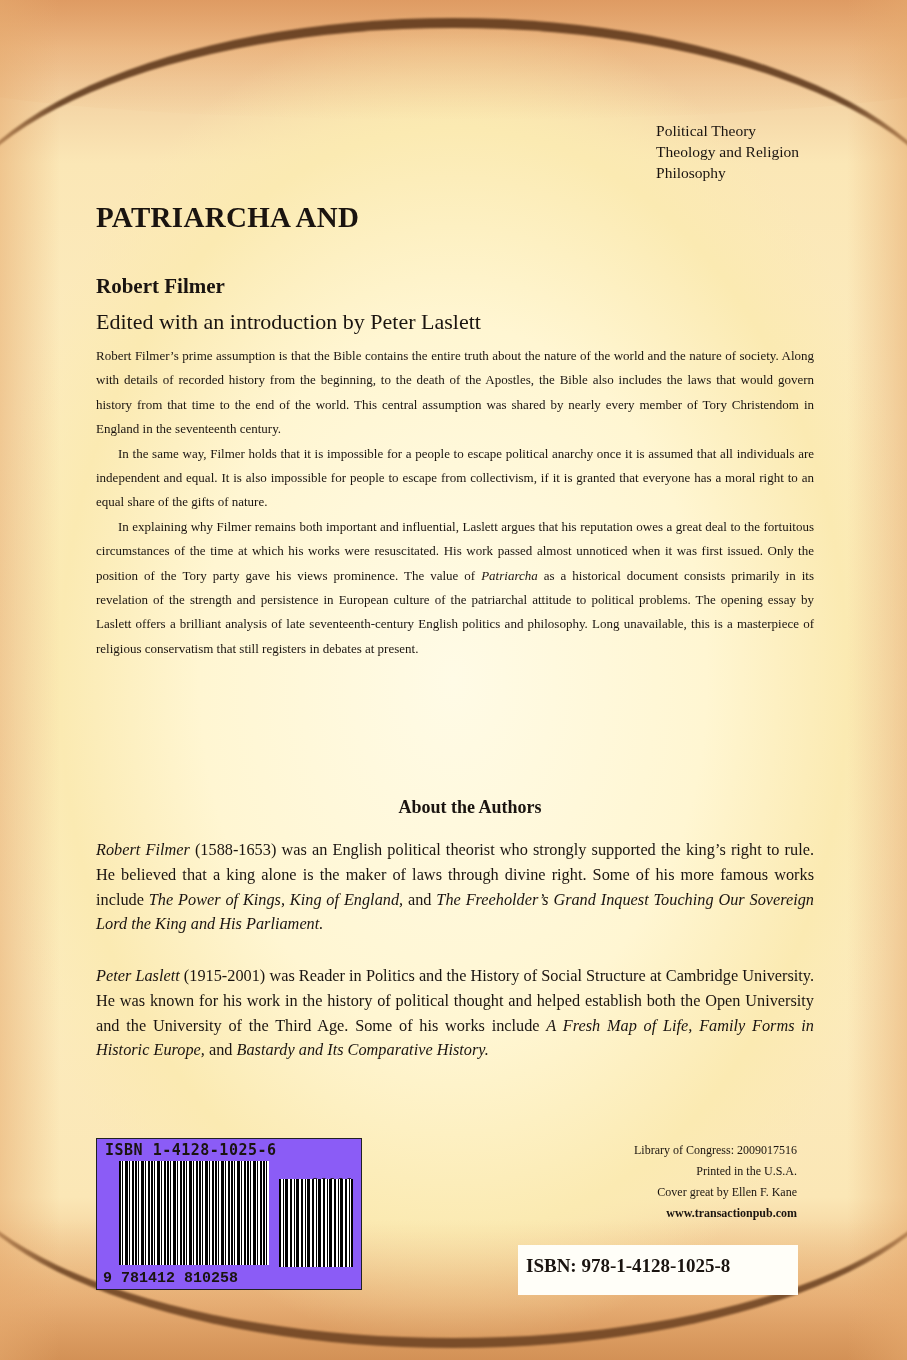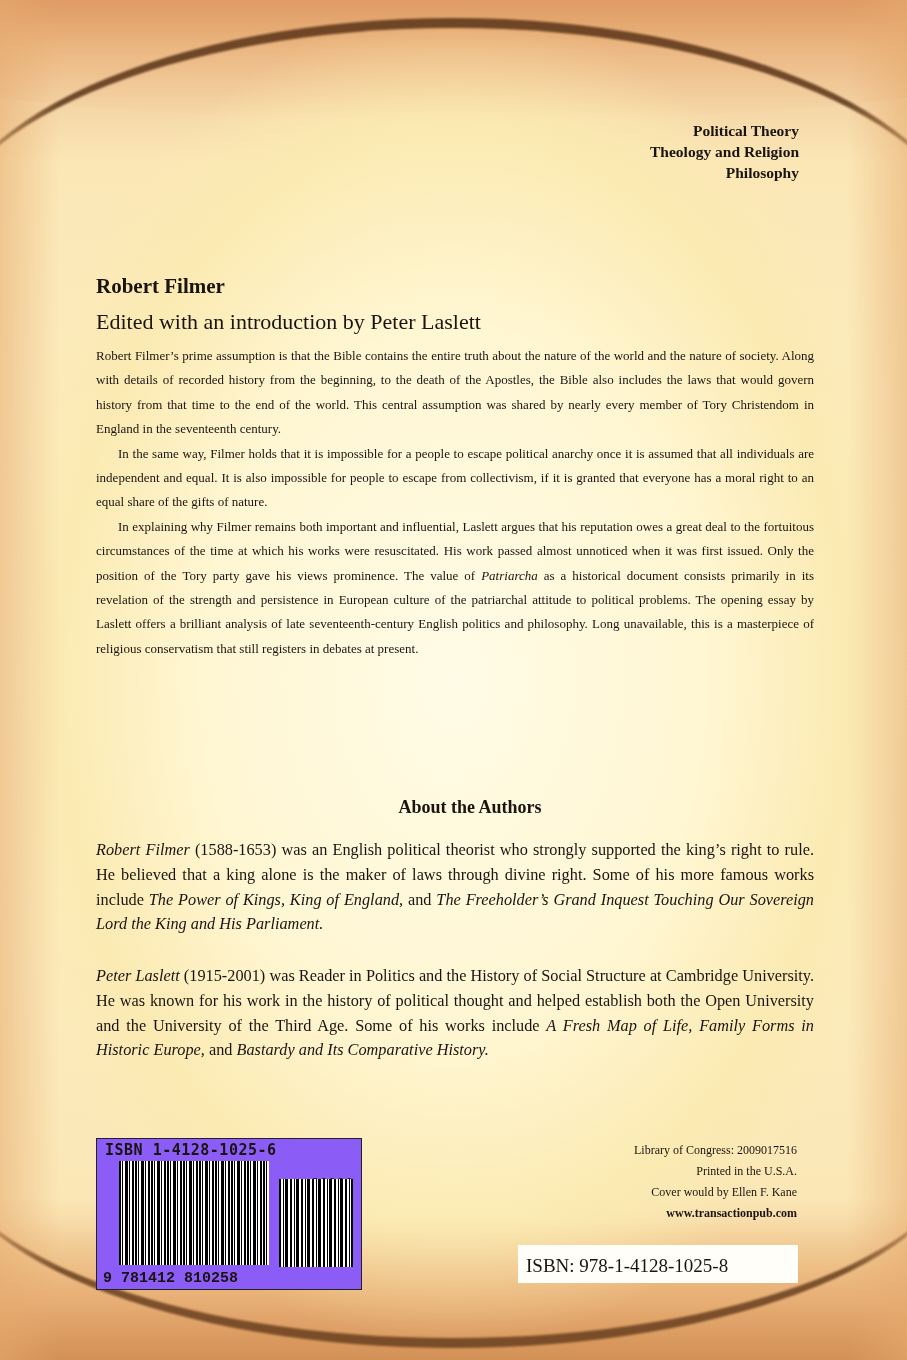--- a/index.html
+++ b/index.html
@@ -37,22 +37,22 @@
     position: absolute; left: -80px; right: -80px; bottom: 0; height: 140px;
     background: linear-gradient(0deg, #c98648 0%, rgba(220,150,90,0.6) 40%, rgba(255,240,200,0) 100%);
     opacity: 0.6;
   }
   .side-glow-l { position: absolute; left: 0; top: 0; bottom: 0; width: 60px;
     background: linear-gradient(90deg, rgba(230,170,110,0.55), rgba(255,240,200,0)); }
   .side-glow-r { position: absolute; right: 0; top: 0; bottom: 0; width: 60px;
     background: linear-gradient(270deg, rgba(230,170,110,0.55), rgba(255,240,200,0)); }
 
   .categories {
-    position: absolute; right: 108px; top: 120px; text-align: right;
-    font-weight: bold; font-size: 15.5px; line-height: 21px;
+    position: absolute; right: 108px; top: 120px; text-align: left;
+    font-weight: normal; font-size: 15.5px; line-height: 21px;
   }
   .title {
     position: absolute; left: 96px; top: 200px;
     font-weight: bold; font-size: 29px; line-height: 34px; letter-spacing: 0.3px;
   }
   .author {
     position: absolute; left: 96px; top: 274px;
     font-weight: bold; font-size: 21px;
   }
   .editor {
@@ -103,22 +103,23 @@
     position: absolute; right: 8px; top: 40px; width: 74px; height: 88px;
     background: repeating-linear-gradient(90deg,
       #000 0 2px, #fff 2px 4px, #000 4px 5px, #fff 5px 6px, #000 6px 9px, #fff 9px 11px);
   }
   .pubinfo {
     position: absolute; right: 110px; top: 1140px; text-align: right;
     font-size: 12px; line-height: 21px;
   }
   .pubinfo .url { font-weight: bold; }
   .isbn13-box {
-    position: absolute; left: 518px; top: 1245px; width: 280px; height: 38px;
+    position: absolute; left: 518px; top: 1245px; width: 280px; height: 50px;
     background: #fffef8;
+    font-weight: bold;
   }
   .isbn13-box span {
     position: absolute; left: 8px; top: 10px; font-size: 19px;
   }
 </style>
 </head>
 <body>
 
 <div class="cover">
   <div class="arc-top-glow"></div>
@@ -129,20 +130,21 @@
   <div class="side-glow-r"></div>
 </div>
 
 <div class="categories">
   <div>Political Theory</div>
   <div>Theology and Religion</div>
   <div>Philosophy</div>
 </div>
 
 <div class="title">
+  <div>PATRIARCHA AND</div>
 </div>
 
 <div class="author">Robert Filmer</div>
 <div class="editor">Edited with an introduction by Peter Laslett</div>
 
 <div class="blurb">
   <p>Robert Filmer’s prime assumption is that the Bible contains the entire truth about the nature of the world and the nature of society. Along with details of recorded history from the beginning, to the death of the Apostles, the Bible also includes the laws that would govern history from that time to the end of the world. This central assumption was shared by nearly every member of Tory Christendom in England in the seventeenth century.</p>
   <p>In the same way, Filmer holds that it is impossible for a people to escape political anarchy once it is assumed that all individuals are independent and equal. It is also impossible for people to escape from collectivism, if it is granted that everyone has a moral right to an equal share of the gifts of nature.</p>
   <p><span>In explaining why Filmer remains both important and influential, Laslett argues that his reputation owes a great deal to the fortuitous circumstances of the time at which his works were resuscitated. His work passed almost unnoticed when it was first issued. Only the position of the Tory party gave his views prominence. The value of </span><i>Patriarcha</i><span> as a historical document consists primarily in its revelation of the strength and persistence in European culture of the patriarchal attitude to political problems. The opening essay by Laslett offers a brilliant analysis of late seventeenth-century English politics and philosophy. Long unavailable, this is a masterpiece of religious conservatism that still registers in debates at present.</span></p>
 </div>
@@ -161,19 +163,19 @@
   <div class="isbn10">ISBN 1-4128-1025-6</div>
   <div class="bars"></div>
   <div class="addon-num">90000</div>
   <div class="addon-bars"></div>
   <div class="ean-num">9 781412 810258</div>
 </div>
 
 <div class="pubinfo">
   <div>Library of Congress: 2009017516</div>
   <div>Printed in the U.S.A.</div>
-  <div>Cover would by Ellen F. Kane</div>
+  <div>Cover great by Ellen F. Kane</div>
   <div class="url">www.transactionpub.com</div>
 </div>
 
 <div class="isbn13-box">
   <span>ISBN: 978-1-4128-1025-8</span>
 </div>
 
 </body></html>

